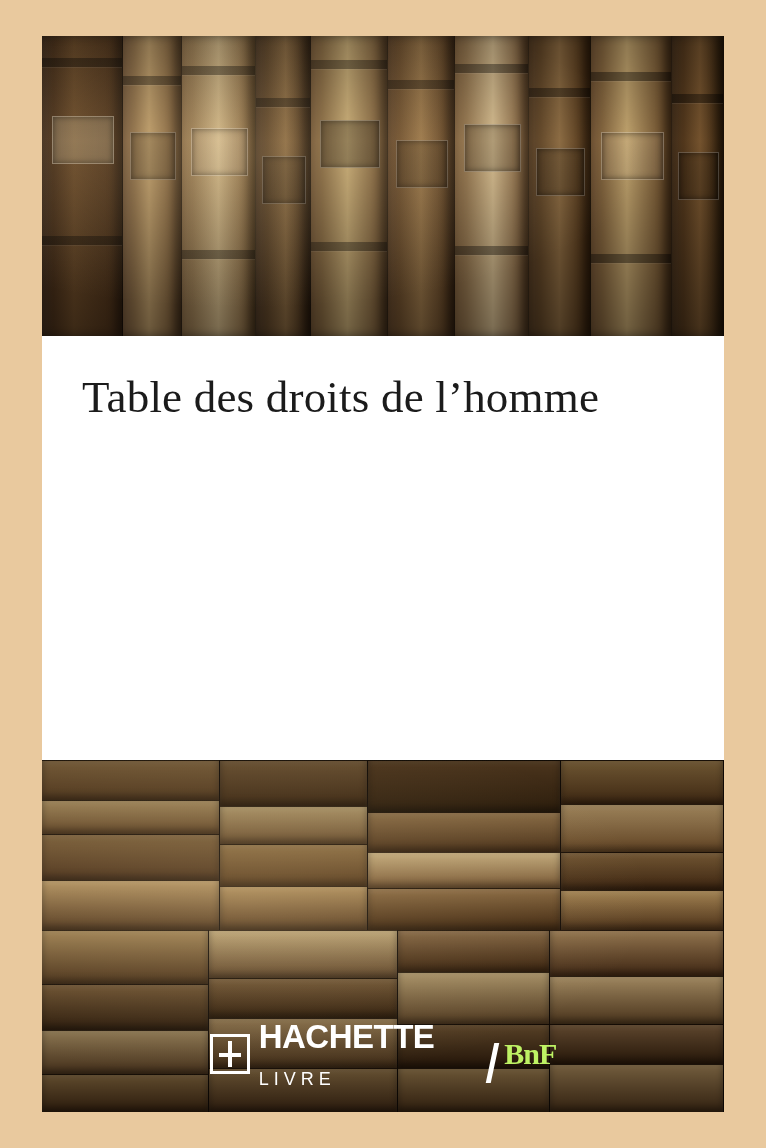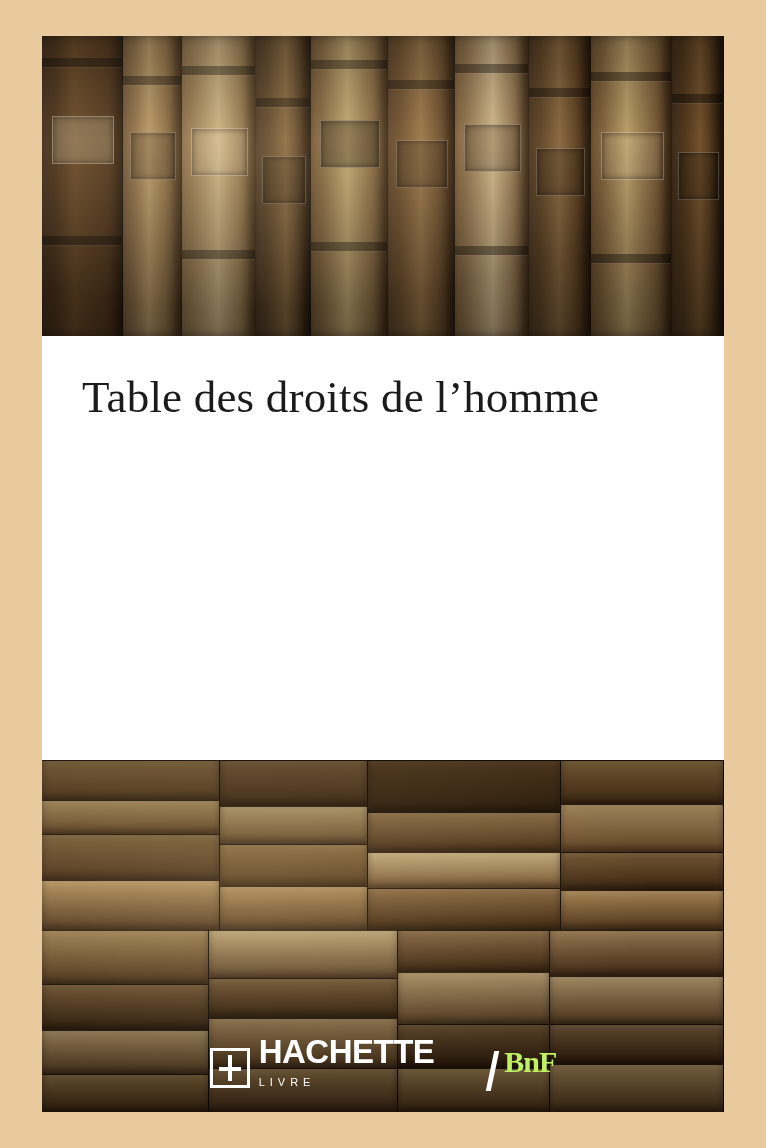--- a/index.html
+++ b/index.html
@@ -174,21 +174,21 @@
     left: 0;
     bottom: 24px;
     width: 682px;
     display: flex;
     align-items: center;
     justify-content: center;
     gap: 56px;
   }
   .hachette {
     display: flex;
-    align-items: flex-end;
+    align-items: center;
     gap: 9px;
   }
   .hachette .mark {
     width: 40px;
     height: 40px;
     border: 3px solid #ffffff;
     position: relative;
     box-sizing: border-box;
   }
   .hachette .mark::before {
@@ -216,24 +216,24 @@
   }
   .hachette .w1 {
     font-family: "Liberation Sans", sans-serif;
     font-size: 33px;
     font-weight: bold;
     letter-spacing: -0.5px;
     display: block;
   }
   .hachette .w2 {
     font-family: "Liberation Sans", sans-serif;
-    font-size: 11px;
+    font-size: 18px;
     letter-spacing: 5px;
     display: block;
-    margin-top: 9px;
+    margin-top: 17px;
   }
   .bnf {
     font-family: Liberation Serif, serif;
     font-size: 30px;
     font-weight: bold;
     color: #bef264;
     letter-spacing: -1px;
     position: relative;
     padding-left: 14px;
   }

